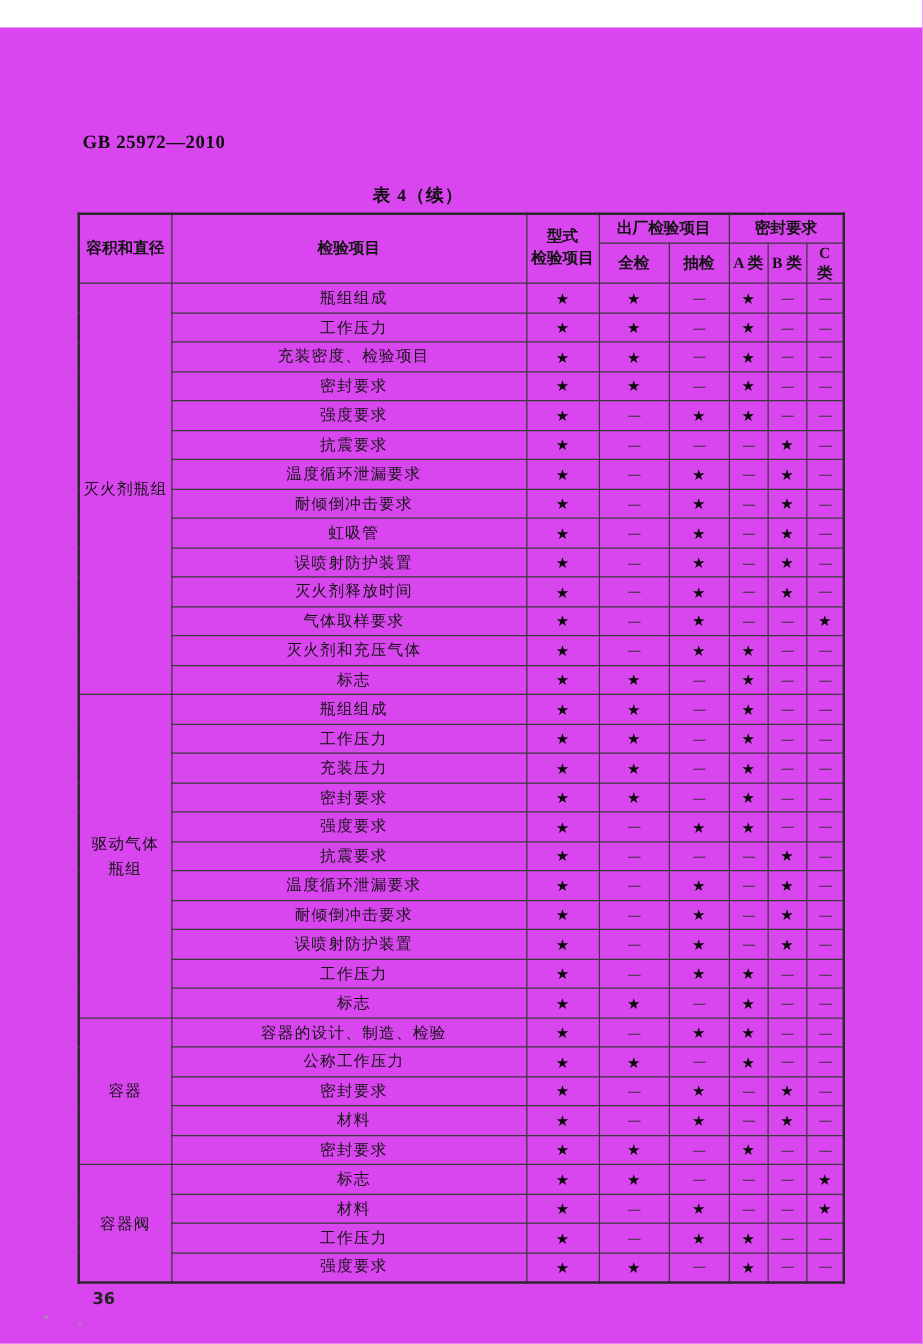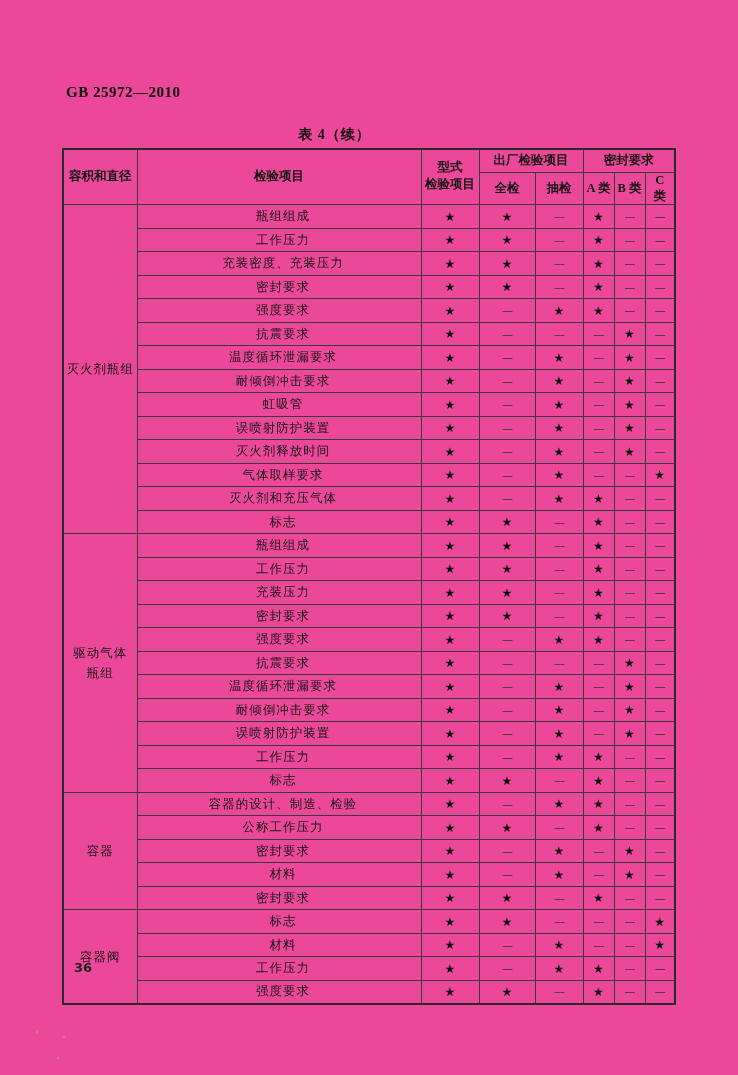--- a/index.html
+++ b/index.html
@@ -4,21 +4,21 @@
 <style>
   html,body{margin:0;padding:0;}
   body{
     width:738px;height:1075px;
     background:#ffffff;
     font-family:"Liberation Serif","DejaVu Serif",serif;
     color:#111;
     position:relative;
     overflow:hidden;
   }
-  .page{position:absolute;inset:0;background:#ec4899;}
+  .page{position:absolute;inset:0;background:#d946ef;margin-top:22px;}
   .doc-header{
     position:absolute;left:66px;top:84px;
     font-size:15px;font-weight:bold;letter-spacing:0.5px;
     color:#0d0d0d;
   }
   .table-title{
     position:absolute;left:0;top:126px;width:669px;
     text-align:center;font-size:14px;font-weight:bold;color:#0d0d0d;
     letter-spacing:1px;
   }
@@ -49,21 +49,21 @@
   .group-cell{
     letter-spacing:1px;
     white-space:pre-line;
     line-height:1.6;
   }
   .mark-cell{font-family:"DejaVu Sans",sans-serif;}
   .mark-cell.star{font-size:12px;color:#0b0b0b;}
   .mark-cell.dash{font-size:11px;color:#333;letter-spacing:-1px;}
   .type-head div{line-height:1.35;font-family:Liberation Mono, monospace;}
   .page-number{
-    position:absolute;left:74px;top:960px;
+    position:absolute;left:74px;top:1010px;
     font-size:13px;font-weight:bold;color:#222;
     font-family:"DejaVu Sans",sans-serif;
   }
   .speck{position:absolute;background:#9a9a9a;border-radius:50%;}
   .speck1{left:36px;top:1030px;width:2px;height:3px;}
   .speck2{left:63px;top:1036px;width:2px;height:2px;}
   .speck3{left:57px;top:1057px;width:2px;height:2px;}
 </style>
 </head>
 <body>
@@ -118,21 +118,21 @@
         <tr>
           <td class="item-cell">工作压力</td>
           <td class="mark-cell star">★</td>
           <td class="mark-cell star">★</td>
           <td class="mark-cell dash">—</td>
           <td class="mark-cell star">★</td>
           <td class="mark-cell dash">—</td>
           <td class="mark-cell dash">—</td>
         </tr>
         <tr>
-          <td class="item-cell">充装密度、充装压力</td>
+          <td class="item-cell">充装密度、检验项目</td>
           <td class="mark-cell star">★</td>
           <td class="mark-cell star">★</td>
           <td class="mark-cell dash">—</td>
           <td class="mark-cell star">★</td>
           <td class="mark-cell dash">—</td>
           <td class="mark-cell dash">—</td>
         </tr>
         <tr>
           <td class="item-cell">密封要求</td>
           <td class="mark-cell star">★</td>

